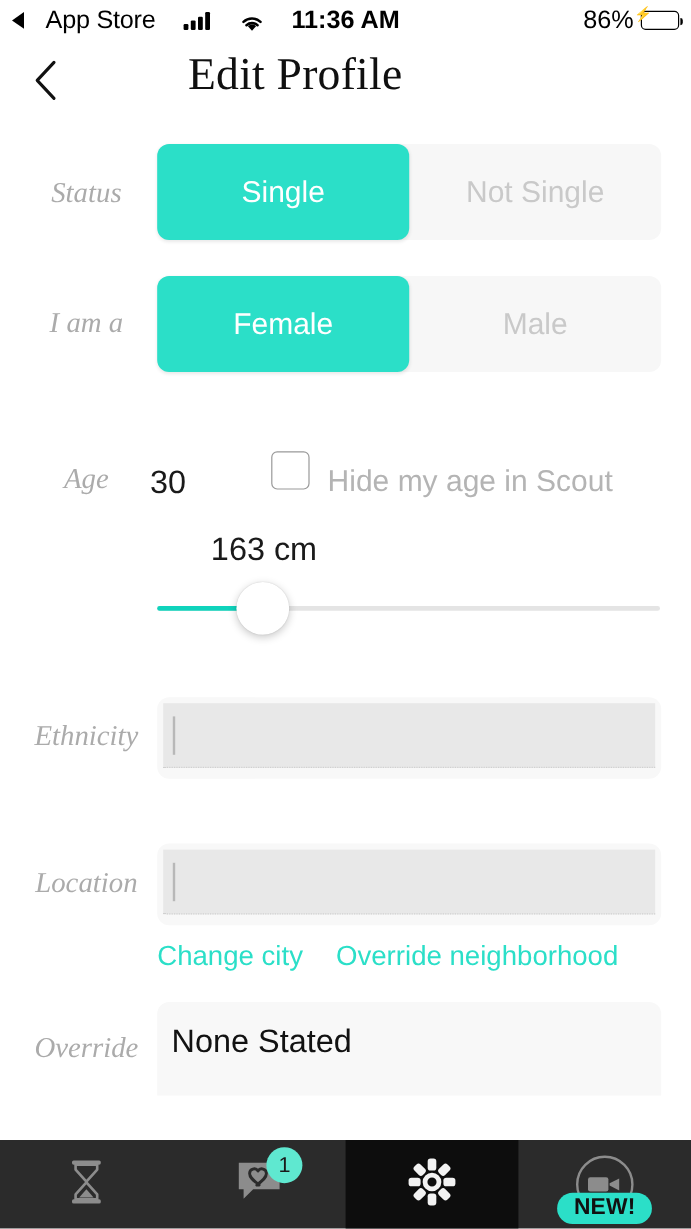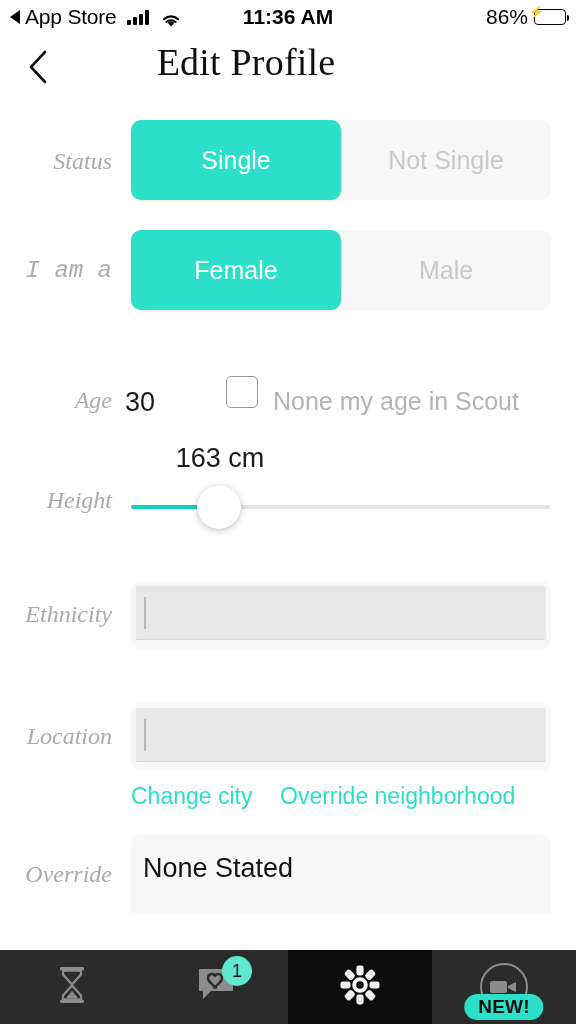--- a/index.html
+++ b/index.html
@@ -17,21 +17,21 @@
   }
 
   
   .statusbar {
     position: absolute; top: 0; left: 0;
     width: 576px; height: 34px;
     display: flex; align-items: center;
     font-size: 21px; font-weight: bold; color: #000;
     padding: 0 10px;
   }
-  .sb-left { display: flex; align-items: center; gap: 4px; }
+  .sb-left { display: flex; align-items: center; gap: 17px; }
   .sb-back-tri {
     width: 0; height: 0;
     border-top: 7px solid transparent;
     border-bottom: 7px solid transparent;
     border-right: 10px solid #000;
     margin-right: 1px;
   }
   .sb-carrier { font-size: 21px; font-weight: 400; letter-spacing: -0.2px; }
   .sb-signal { display: flex; align-items: flex-end; gap: 2px; height: 15px; margin-left: 6px; }
   .sb-signal i { display: block; width: 4px; background: #000; border-radius: 1px; }
@@ -89,23 +89,23 @@
   
   .form { position: absolute; top: 100px; left: 0; width: 576px; }
 
   .row { position: relative; width: 576px; }
 
   .label {
     font-family: "Liberation Serif", serif;
     font-style: italic;
     font-size: 24px;
     color: #ABABAB;
-    text-align: right;
+    text-align: center;
     position: absolute;
-    left: 0; width: 112px;
+    left: 16px; width: 112px;
   }
 
   
   .segmented {
     position: absolute; left: 131px; width: 420px; height: 80px;
     background: #F7F7F7; border-radius: 10px;
     display: flex; overflow: visible;
   }
   .seg {
     flex: 1; display: flex; align-items: center; justify-content: center;
@@ -273,39 +273,38 @@
 
     <div class="row" style="height:112px;">
       <div class="label" style="top:48px;">Status</div>
       <div class="segmented" style="top:20px;">
         <div class="seg active">Single</div>
         <div class="seg">Not Single</div>
       </div>
     </div>
 
     <div class="row" style="height:125px;">
-      <div class="label" style="top:45px;font-family:Liberation Mono, monospace;">I am a</div>
+      <div class="label" style="top:45px;">I am a</div>
       <div class="segmented" style="top:18px;">
         <div class="seg active">Female</div>
         <div class="seg">Male</div>
       </div>
     </div>
 
     <div class="row" style="height:88px;">
       <div class="label" style="top:50px;">Age</div>
       <div style="position:absolute; top:50px; left:0; width:576px; height:34px;">
         <div class="age-value">30</div>
         <div class="checkbox"></div>
-        <div class="check-label">None my age in Scout</div>
+        <div class="check-label">Hide my age in Scout</div>
       </div>
     </div>
 
     <div class="row" style="height:140px;">
       <div class="slider-value" style="top:18px;">163 cm</div>
-      <div class="label" style="top:62px;">Height</div>
       <div class="slider-wrap" style="top:59px;">
         <div class="track"></div>
         <div class="track-fill" style="width: 87.99px;"></div>
         <div class="thumb" style="left: 65.99px;"></div>
       </div>
     </div>
 
     <div class="row" style="height:122px;">
       <div class="label" style="top:36px;">Ethnicity</div>
       <div class="input-shell" style="top:16px;">

